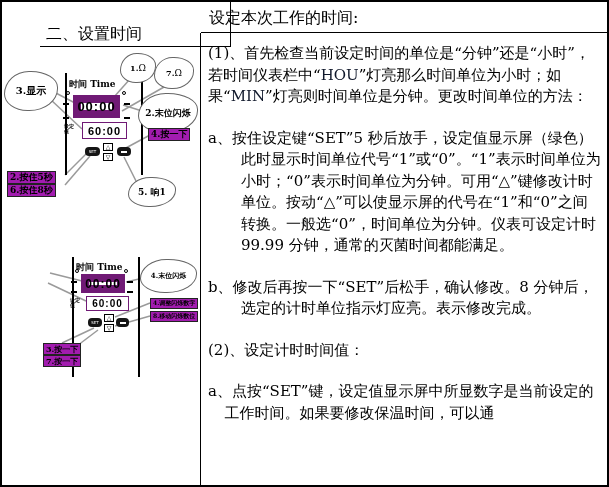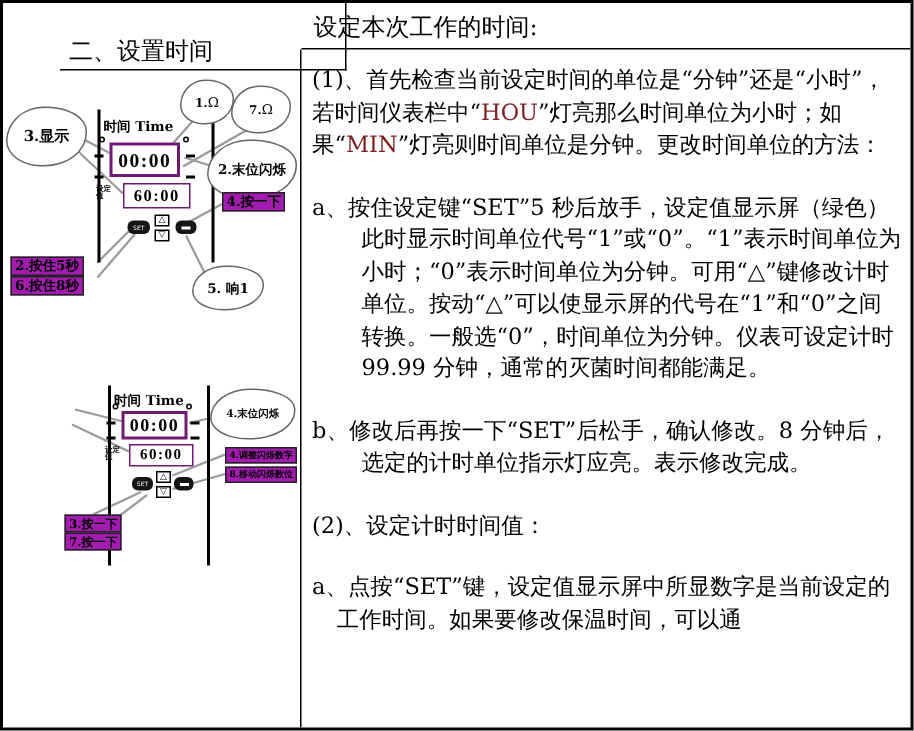--- a/index.html
+++ b/index.html
@@ -8,28 +8,28 @@
 
   
   .cell-hl { position:absolute; left:0; top:0; width:191px; height:31px; border-right:1px solid #000; border-bottom:1px solid #000; padding:22px 6px; font-size:16px; color:#000;margin-left:38px; }
   .cell-hr { position:absolute; left:199px; top:0; right:0; height:31px; border-bottom:1px solid #000; padding:6px 8px; font-size:16px; color:#000; }
   .cell-bl { position:absolute; left:0; top:31px; width:199px; bottom:0; border-right:1px solid #000; overflow:hidden; }
   .cell-br { position:absolute; left:199px; top:31px; right:0; bottom:0; overflow:hidden; padding:10px 6px 0 7px; font-size:15px; line-height:21.5px; color:#000; }
 
   .cell-br p { margin-bottom:20px; }
   .hang { padding-left:2.2em; text-indent:-2.2em; }
   .hang1 { padding-left:1.1em; text-indent:-1.1em; }
-  .blue { color:#7f1d1d; }
+  .blue { color:#0f172a; }
 
   
   .cloud { position:absolute; border:1.5px solid #666; background:#fff; border-radius:48% 52% 55% 45% / 60% 42% 58% 44%; display:flex; flex-direction:column; align-items:center; justify-content:center; text-align:center; font-weight:bold; color:#000; z-index:3; }
   .lblbox { position:absolute; border:1.5px solid #222; background:#a21caf; font-weight:bold; white-space:nowrap; padding:0 2px; display:flex; align-items:center; z-index:3; color:#000; }
   .panel-line { position:absolute; width:2px; background:#000; z-index:1; }
   .panel-title { position:absolute; font-size:9px; font-weight:bold; white-space:nowrap; z-index:2; color:#000; }
-  .disp { position:absolute; border:2px solid #701a75; background:#fff; font-family:Liberation Serif, serif; font-weight:bold; display:flex; align-items:center; justify-content:center; letter-spacing:1px; z-index:2; color:#000; }
+  .disp { position:absolute; border:8px solid #701a75; background:#fff; font-family:Liberation Sans, sans-serif; font-weight:bold; display:flex; align-items:center; justify-content:center; letter-spacing:1px; z-index:2; color:#000; }
   .dash { position:absolute; width:6px; height:2px; background:#000; z-index:2; }
   .dot { position:absolute; width:4px; height:4px; border:1px solid #000; border-radius:50%; z-index:2; }
   .btn-dark { position:absolute; background:#151515; border-radius:4px; color:#fff; font-size:4px; display:flex; align-items:center; justify-content:center; z-index:3; font-family:"DejaVu Sans","Liberation Sans",sans-serif; }
   .btn-key { position:absolute; border:1px solid #000; background:#fff; font-size:6px; line-height:6px; display:flex; align-items:center; justify-content:center; z-index:3; color:#000; }
   .svlabel { position:absolute; font-size:5px; line-height:5px; width:13px; font-weight:bold; z-index:2; color:#000; }
   .lamp { font-size:9px; line-height:9px; font-weight:normal; }
   svg.wires { position:absolute; left:0; top:0; z-index:0; }
 </style>
 </head>
 <body>

